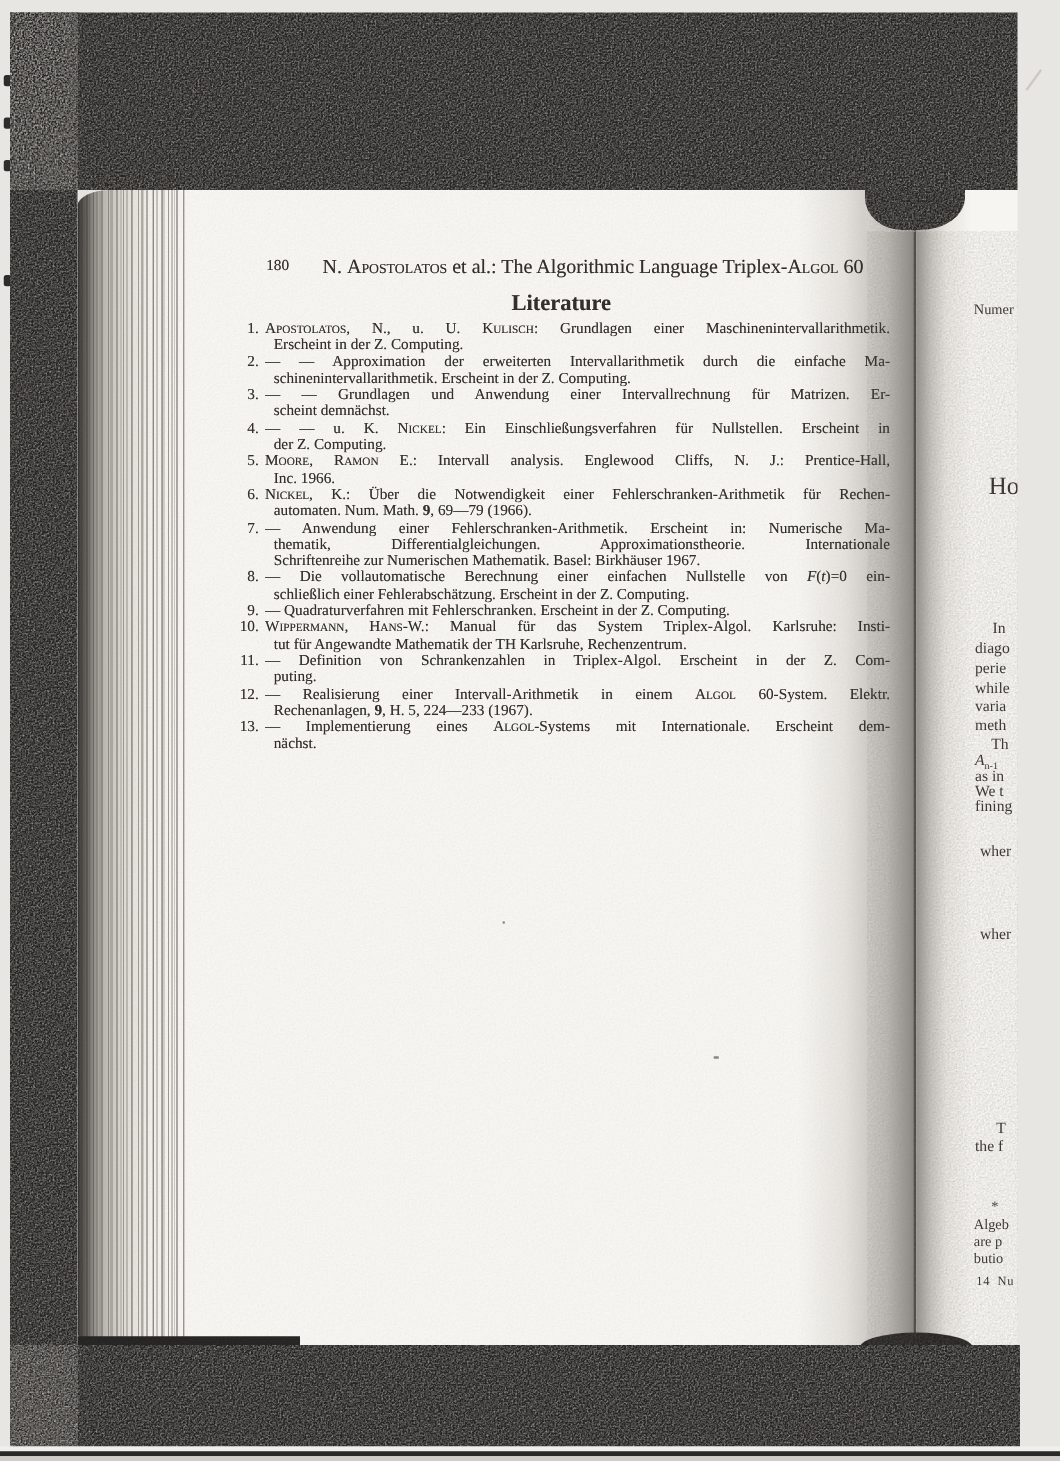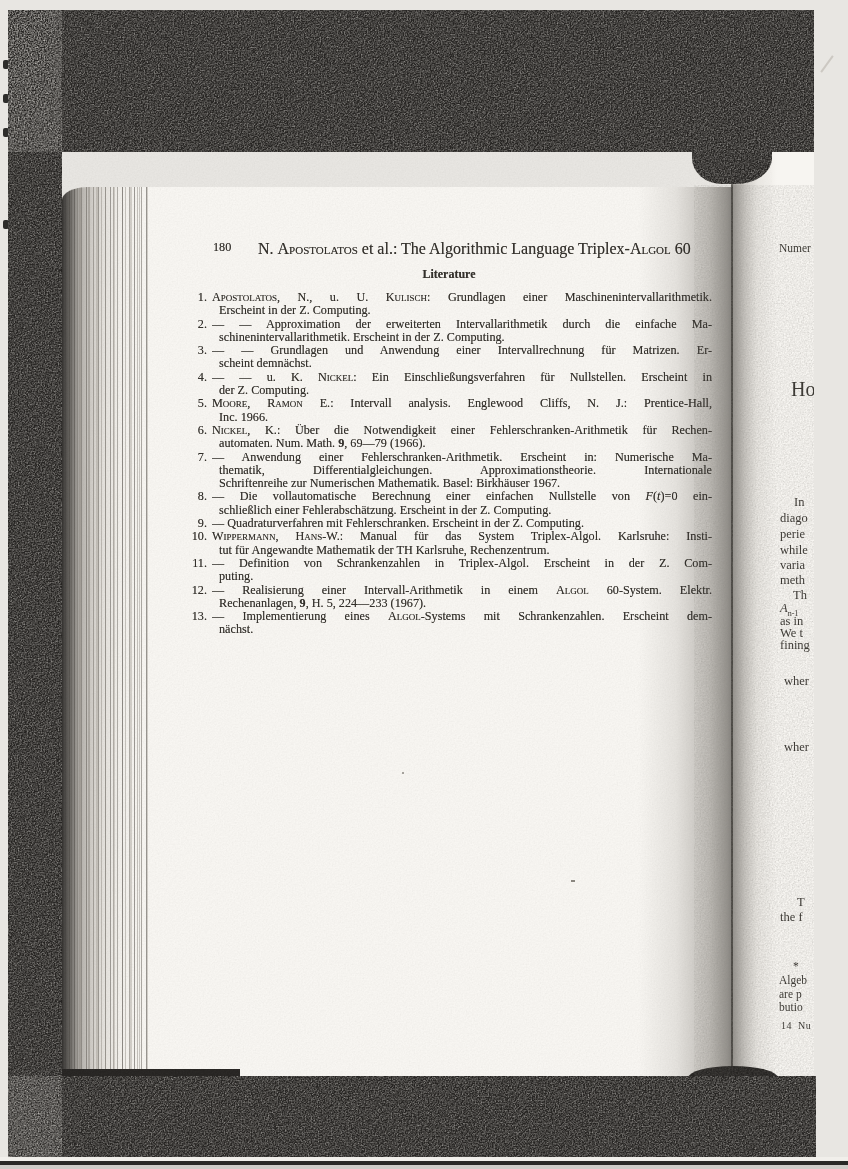--- a/index.html
+++ b/index.html
@@ -57,21 +57,21 @@
   .frag.fn{font-size:11.5px;}
   .frag.fnstar{font-size:11.5px;}
   .frag.sig{font-size:10px;letter-spacing:.5px;}
   .frag sub{font-size:8px;}
 
   
   .ink{color:#312e29;text-shadow:0 0 .4px rgba(49,46,41,.55);}
   #page-number{position:absolute;left:151px;top:53px;font-size:12.2px;}
   #running-head{position:absolute;left:196px;top:53px;font-size:16px;}
   #literature-heading{position:absolute;left:124px;top:80px;width:526px;text-align:center;
-    font-weight:bold;font-size:12px;}
+    font-weight:bold;font-size:18px;}
   #reference-list{position:absolute;left:124px;top:104px;width:526px;font-size:12.2px;}
   .ref-row{display:flex;}
   .ref-num{width:21px;text-align:right;flex:none;height:13.3px;line-height:13.3px;}
   .ref-lines{flex:1;margin-left:5px;}
   .ref-line{height:13.3px;line-height:13.3px;overflow:hidden;box-sizing:border-box;}
   .ref-line.indent{padding-left:7px;}
   .ref-line.j{text-align:justify;text-align-last:justify;}
   .sc{font-variant:small-caps;}
   .it{font-style:italic;}
   .bd{font-weight:bold;}
@@ -97,21 +97,21 @@
   <div class="film-nub" style="top:60px"></div>
   <div class="film-nub" style="top:94px"></div>
   <div class="film-nub" style="top:128px"></div>
   <div class="film-nub" style="top:220px"></div>
   <div id="scratch"></div>
 
   <div id="bottom-gap"></div>
   <div id="bottom-line"></div>
   <div id="bottom-outer"></div>
 
-  <div id="page-left" style="background: rgb(248, 246, 242); margin-top: 35px;">
+  <div id="page-left" style="background: rgb(248, 246, 242);">
     <div id="fore-edge"></div>
     <div id="gutter-shade-left"></div>
 
     <div id="page-number" class="ink">180</div>
     <div id="running-head" class="ink"><span>N. </span><span class="sc">Apostolatos</span><span> et al.: The Algorithmic Language Triplex-</span><span class="sc">Algol</span><span> 60</span></div>
     <div id="literature-heading" class="ink">Literature</div>
 
     <div id="reference-list" class="ink">
         <div class="ref-row">
           <div class="ref-num">1.</div>
@@ -193,21 +193,21 @@
         <div class="ref-row">
           <div class="ref-num">12.</div>
           <div class="ref-lines">
             <div class="ref-line j"><span>— Realisierung einer Intervall-Arithmetik in einem </span><span class="sc">Algol</span><span> 60-System. Elektr.</span></div>
             <div class="ref-line indent"><span>Rechenanlagen, </span><span class="bd">9</span><span>, H. 5, 224—233 (1967).</span></div>
           </div>
         </div>
         <div class="ref-row">
           <div class="ref-num">13.</div>
           <div class="ref-lines">
-            <div class="ref-line j"><span>— Implementierung eines </span><span class="sc">Algol</span><span>-Systems mit Schrankenzahlen. Erscheint dem-</span></div>
+            <div class="ref-line j"><span>— Implementierung eines </span><span class="sc">Algol</span><span>-Systems mit Internationale. Erscheint dem-</span></div>
             <div class="ref-line indent"><span>nächst.</span></div>
           </div>
         </div>
       </div>
 
 
     <div class="speck" style="left:340px;top:585px;width:2px;height:2px"></div>
     <div class="speck" style="left:509px;top:693px;width:4px;height:1.5px;border-radius:0"></div>
   </div>
 

